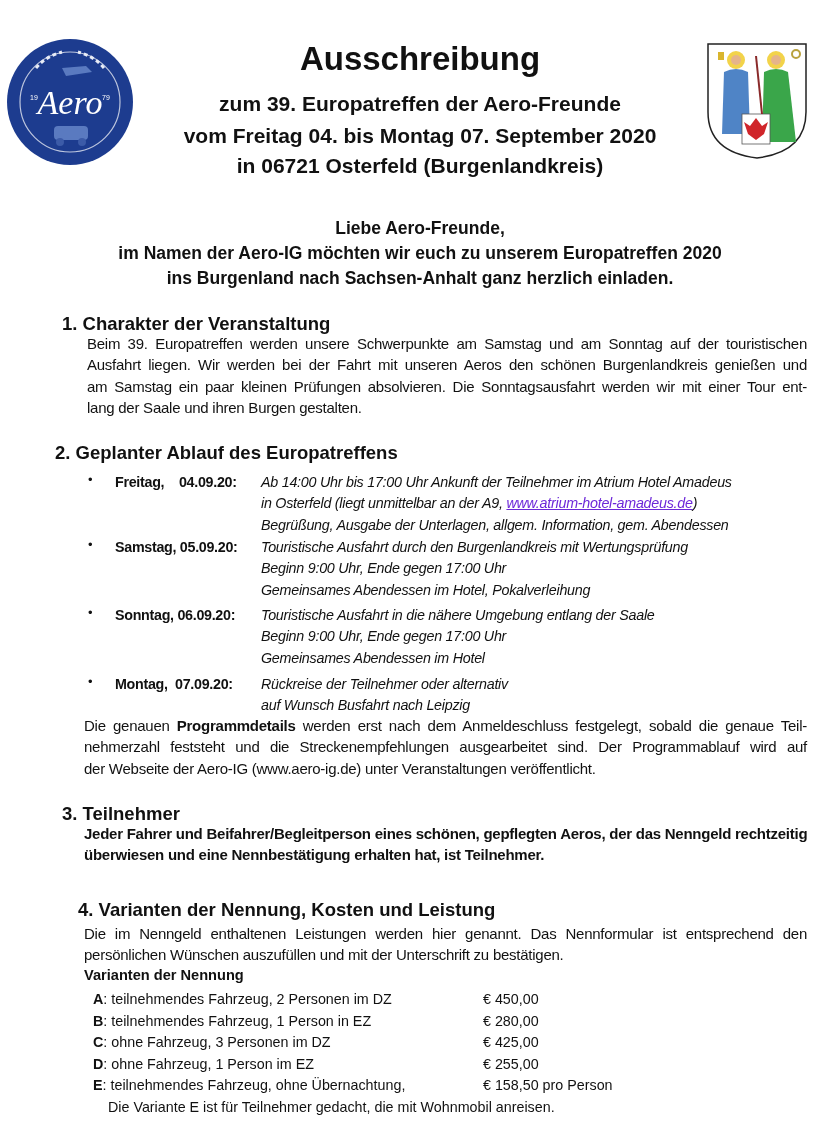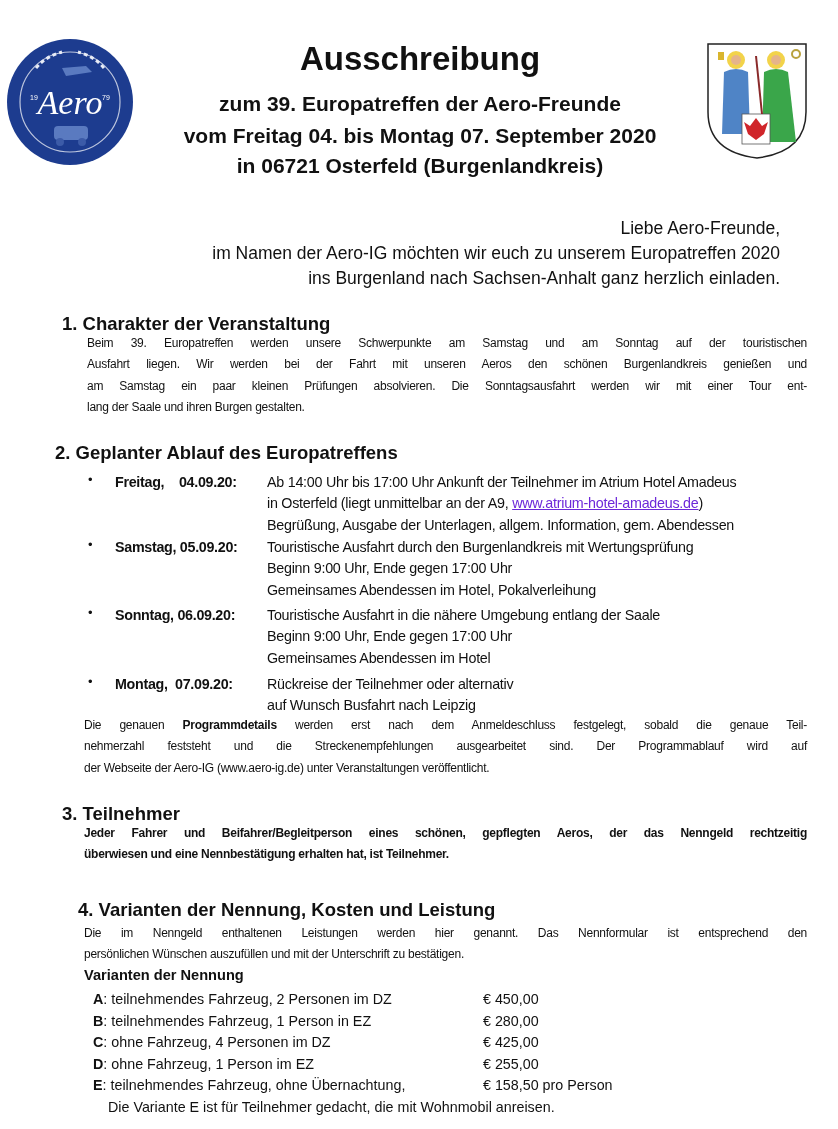--- a/index.html
+++ b/index.html
@@ -8,31 +8,31 @@
   .abs { position:absolute; }
   
   #aero-logo { left:6px; top:38px; width:128px; height:128px; }
   #coat { left:706px; top:42px; width:102px; height:118px; }
   
   .hdr { position:absolute; left:160px; width:520px; text-align:center; font-weight:bold; white-space:nowrap; }
   #title { top:40px; font-size:33px; }
   #sub1 { top:92px; font-size:21px; }
   #sub2 { top:124px; font-size:21px; }
   #sub3 { top:154px; font-size:21px; }
-  .greet { position:absolute; left:60px; width:720px; text-align:right; font-weight:normal; font-size:17.5px; white-space:nowrap; }
+  .greet { position:absolute; left:60px; width:720px; text-align:center; font-weight:bold; font-size:17.5px; white-space:nowrap; }
   #g1 { top:218px; } #g2 { top:243px; } #g3 { top:268px; }
   
   .h2 { position:absolute; font-weight:bold; font-size:18.5px; white-space:nowrap; font-family:"Liberation Sans Narrow","Liberation Sans",sans-serif;text-align:center; }
-  .p { position:absolute; font-size:12px; line-height:21.3px; text-align:justify; font-family:"Liberation Sans Narrow","Liberation Sans",sans-serif; letter-spacing:-0.25px; }
+  .p { position:absolute; font-size:15px; line-height:21.3px; text-align:justify; font-family:"Liberation Sans Narrow","Liberation Sans",sans-serif; letter-spacing:-0.25px; }
   .line { display:block; text-align:justify; text-align-last:justify; white-space:nowrap; }
   .line.l { text-align-last:left; }
   
   .bullet { position:absolute; left:88px; font-size:13px; }
   .day { position:absolute; left:115px; font-weight:bold; font-size:14.3px; white-space:pre; letter-spacing:-0.3px; }
-  .desc { position:absolute; left:267px; font-size:14.3px; line-height:21.3px; white-space:nowrap; letter-spacing:-0.25px; }
+  .desc { position:absolute; left:261px; font-size:14.3px; line-height:21.3px; white-space:nowrap; letter-spacing:-0.25px;font-style:italic; }
   a.link { color:#6d28d9; text-decoration:underline; }
   
   .var { position:absolute; left:93px; font-size:14.3px; white-space:nowrap; }
   .price { position:absolute; left:483px; font-size:14.3px; white-space:nowrap; }
 </style>
 </head>
 <body>
 
 <svg id="aero-logo" class="abs" viewBox="0 0 128 128">
   <circle cx="64" cy="64" r="63" fill="#1d3c8f"></circle>
@@ -131,21 +131,21 @@
   <span class="line l">persönlichen Wünschen auszufüllen und mit der Unterschrift zu bestätigen.</span>
 </div>
 <div class="abs" style="left:84px; top:967px; font-weight:bold; font-size:14.6px; font-family:'Liberation Sans Narrow','Liberation Sans',sans-serif;">Varianten der Nennung</div>
 
 <div class="var" style="top:991px;"><b>A</b><span>: teilnehmendes Fahrzeug, 2 Personen im DZ</span></div>
 <div class="price" style="top:991px;">€ 450,00</div>
 
 <div class="var" style="top:1013px;"><b>B</b><span>: teilnehmendes Fahrzeug, 1 Person in EZ</span></div>
 <div class="price" style="top:1013px;">€ 280,00</div>
 
-<div class="var" style="top:1034px;"><b>C</b><span>: ohne Fahrzeug, 4 Personen im DZ</span></div>
+<div class="var" style="top:1034px;"><b>C</b><span>: ohne Fahrzeug, 3 Personen im DZ</span></div>
 <div class="price" style="top:1034px;">€ 425,00</div>
 
 <div class="var" style="top:1056px;"><b>D</b><span>: ohne Fahrzeug, 1 Person im EZ</span></div>
 <div class="price" style="top:1056px;">€ 255,00</div>
 
 <div class="var" style="top:1077px;"><b>E</b><span>: teilnehmendes Fahrzeug, ohne Übernachtung,</span></div>
 <div class="price" style="top:1077px;">€ 158,50 pro Person</div>
 
 <div class="var" style="left:108px; top:1099px;">Die Variante E ist für Teilnehmer gedacht, die mit Wohnmobil anreisen.</div>
 

